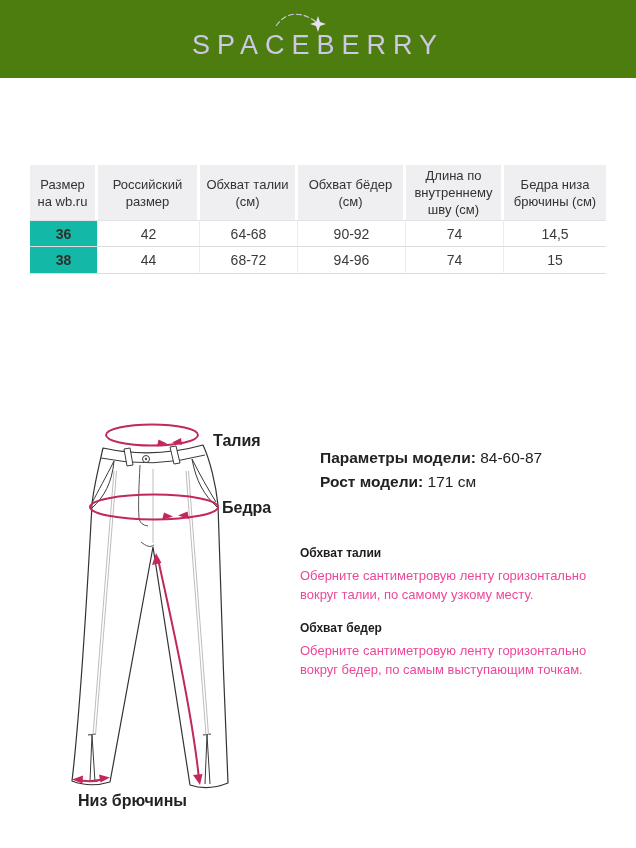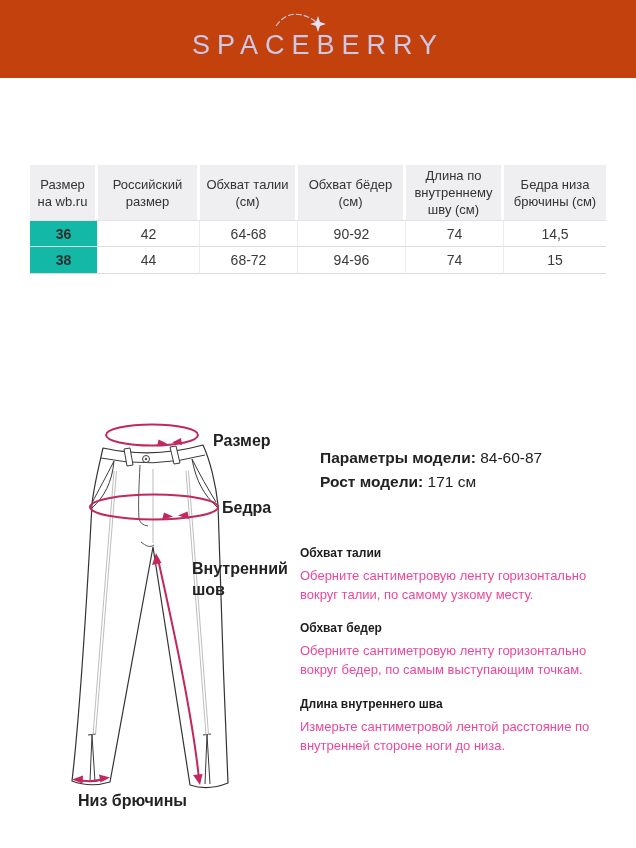--- a/index.html
+++ b/index.html
@@ -11,21 +11,21 @@
     height: 848px;
     background: #ffffff;
     overflow: hidden;
   }
 
   
   .banner {
     position: absolute;
     left: 0; top: 0;
     width: 636px; height: 78px;
-    background: #c2410c;
+    background: #4d7c0f;
   }
   .logo-wrap {
     position: absolute;
     left: 0; top: 0; width: 100%; height: 100%;
     display: flex; align-items: center; justify-content: center;
   }
   .logo-text {
     color: #cdc8e6;
     font-size: 27px;
     letter-spacing: 7px;
@@ -251,23 +251,22 @@
       <path d="M116,138 L112,150 L121.5,148 Z" fill="#c2275f"></path>
       <path d="M160,370 L153,360 L162.5,359 Z" fill="#c2275f"></path>
     </g>
     <g>
       <path d="M36,364 Q51,369 66,363" stroke="#c2275f" stroke-width="2" fill="none"></path>
       <path d="M32,364.5 L43,360.5 L42.5,368.5 Z" fill="#c2275f"></path>
       <path d="M70,362.5 L59,359.5 L60.5,367.5 Z" fill="#c2275f"></path>
     </g>
   </svg>
 
-  <div class="diag-label lbl-waist">Размер</div>
+  <div class="diag-label lbl-waist">Талия</div>
   <div class="diag-label lbl-hips">Бедра</div>
-  <div class="diag-label lbl-inseam">Внутренний шов</div>
   <div class="diag-label lbl-hem">Низ брючины</div>
 
   <div class="right-col">
 
     <div class="model-info">
       <div class="mi-line">
         <span class="mi-label">Параметры модели:</span>
         <span class="mi-value">84-60-87</span>
       </div>
       <div class="mi-line">
@@ -279,20 +278,16 @@
     <div class="measure-section sec-1">
       <div class="measure-title">Обхват талии</div>
       <div class="measure-text">Оберните сантиметровую ленту горизонтально вокруг талии, по самому узкому месту.</div>
     </div>
 
     <div class="measure-section sec-2">
       <div class="measure-title">Обхват бедер</div>
       <div class="measure-text">Оберните сантиметровую ленту горизонтально вокруг бедер, по самым выступающим точкам.</div>
     </div>
 
-    <div class="measure-section sec-3">
-      <div class="measure-title">Длина внутреннего шва</div>
-      <div class="measure-text">Измерьте сантиметровой лентой расстояние по внутренней стороне ноги до низа.</div>
-    </div>
 
   </div>
 
 </div>
 
 </body></html>

